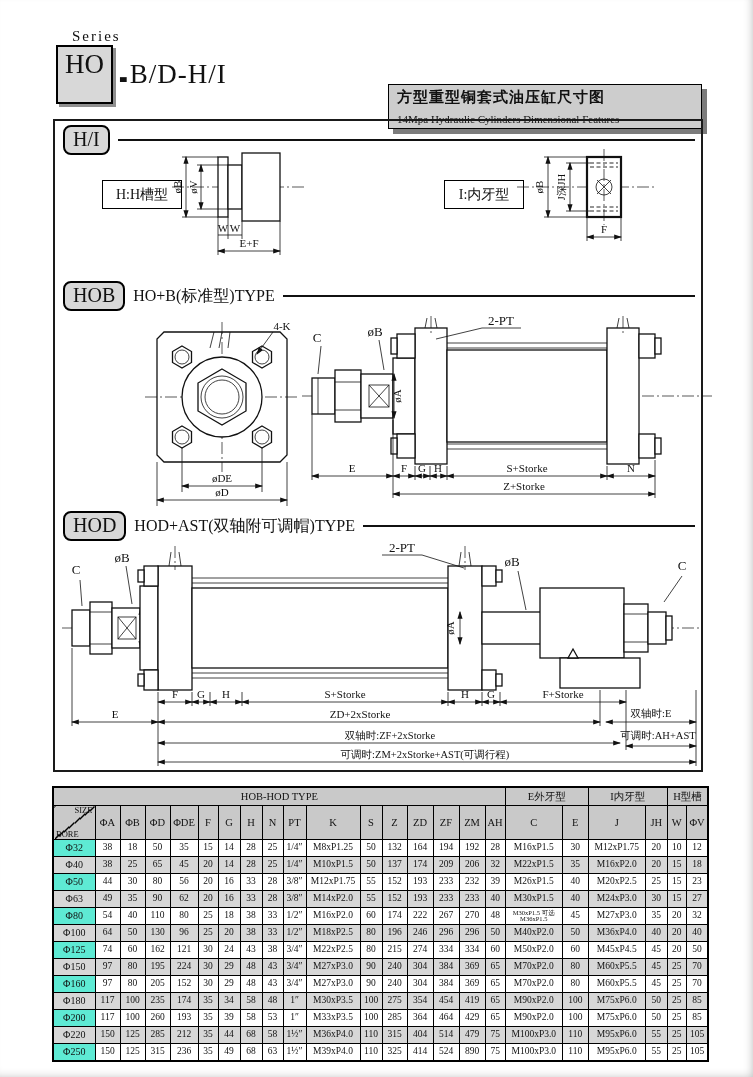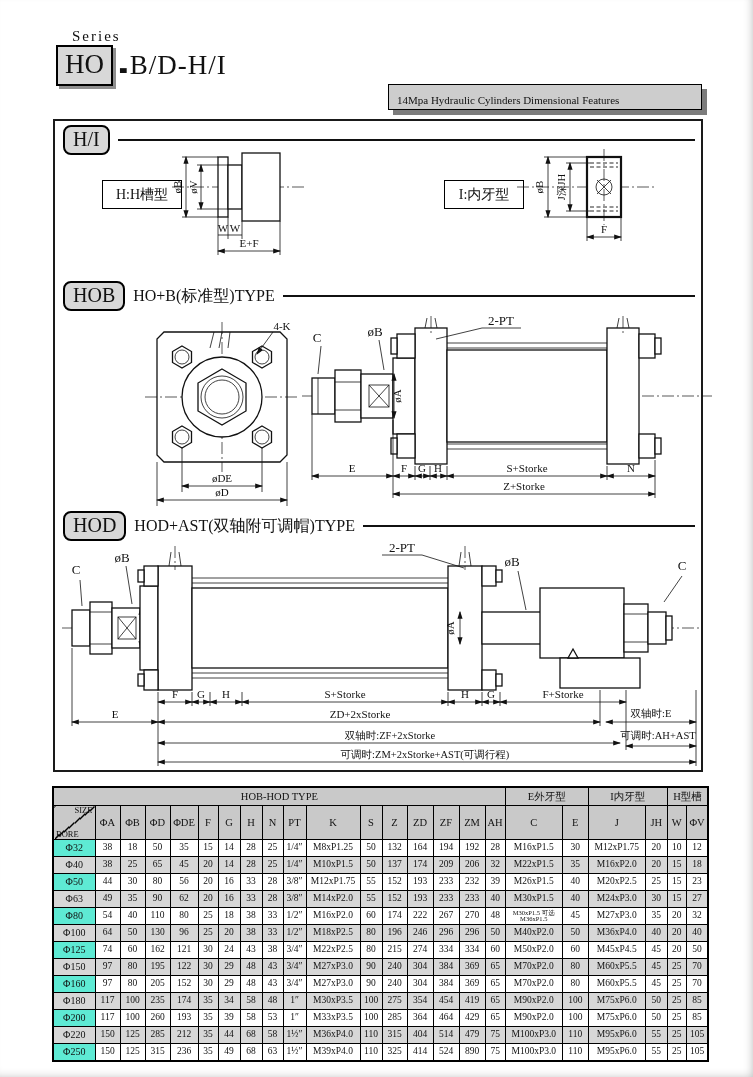--- a/index.html
+++ b/index.html
@@ -5,21 +5,21 @@
   html,body{margin:0;padding:0;background:#eee;}
   .page{position:relative;width:753px;height:1077px;background:#fff;overflow:hidden;
         font-family:"Liberation Serif","DejaVu Serif",serif;color:#111;
         box-shadow:inset -8px 0 10px -8px #bbb, inset 0 -8px 10px -8px #ccc;}
   .abs{position:absolute;}
 
   
   .series{font-size:15px;letter-spacing:2px;}
   .model-row{display:flex;align-items:center;}
   .ho-box{background:#d8d8d8;border:2px solid #000;box-shadow:3px 3px 0 #8f8f8f;
-          font-size:27px;line-height:1;padding:4px 7px 6px;}
+          font-size:27px;line-height:1;padding:4px 7px 24px;}
   .model-dash{display:inline-block;font-weight:bold;font-size:26px;transform:scaleY(2.2);margin:0 2px 0 6px;}
   .model-suffix{font-size:27px;letter-spacing:1px;}
   .title-box{background:#cdcdcd;border:1px solid #000;box-shadow:5px 5px 0 #7c7c7c;
              padding:3px 8px;width:296px;}
   .title-cn{font-size:15px;font-weight:bold;letter-spacing:1px;}
   .title-en{font-size:11px;margin-top:6px;white-space:nowrap;}
 
   
   .frame{position:absolute;left:53px;top:119px;width:646px;height:649px;border:2px solid #1a1a1a;}
   .sec{position:absolute;left:8px;right:6px;display:flex;align-items:center;gap:8px;}
@@ -74,20 +74,21 @@
     </defs>
   </svg>
 
   <div class="abs series" style="left:72px;top:28px">Series</div>
   <div class="abs model-row" style="left:56px;top:45px">
     <span class="ho-box">HO</span>
     <span class="model-dash">-</span>
     <span class="model-suffix">B/D-H/I</span>
   </div>
   <div class="abs title-box" style="left:388px;top:84px">
+    <div class="title-cn">方型重型铜套式油压缸尺寸图</div>
     <div class="title-en">14Mpa Hydraulic Cylinders Dimensional Features</div>
   </div>
 
   <div class="frame">
 
     <div class="sec" style="top:4px">
       <span class="badge">H/I</span>
       <span class="rule"></span>
     </div>
 
@@ -589,21 +590,21 @@
           <td>M45xP4.5</td>
           <td>45</td>
           <td>20</td>
           <td>50</td>
         </tr>
         <tr class="stripe">
           <td class="bore">Φ150</td>
           <td>97</td>
           <td>80</td>
           <td>195</td>
-          <td>122</td>
+          <td>224</td>
           <td>30</td>
           <td>29</td>
           <td>48</td>
           <td>43</td>
           <td>3/4″</td>
           <td>M27xP3.0</td>
           <td>90</td>
           <td>240</td>
           <td>304</td>
           <td>384</td>

